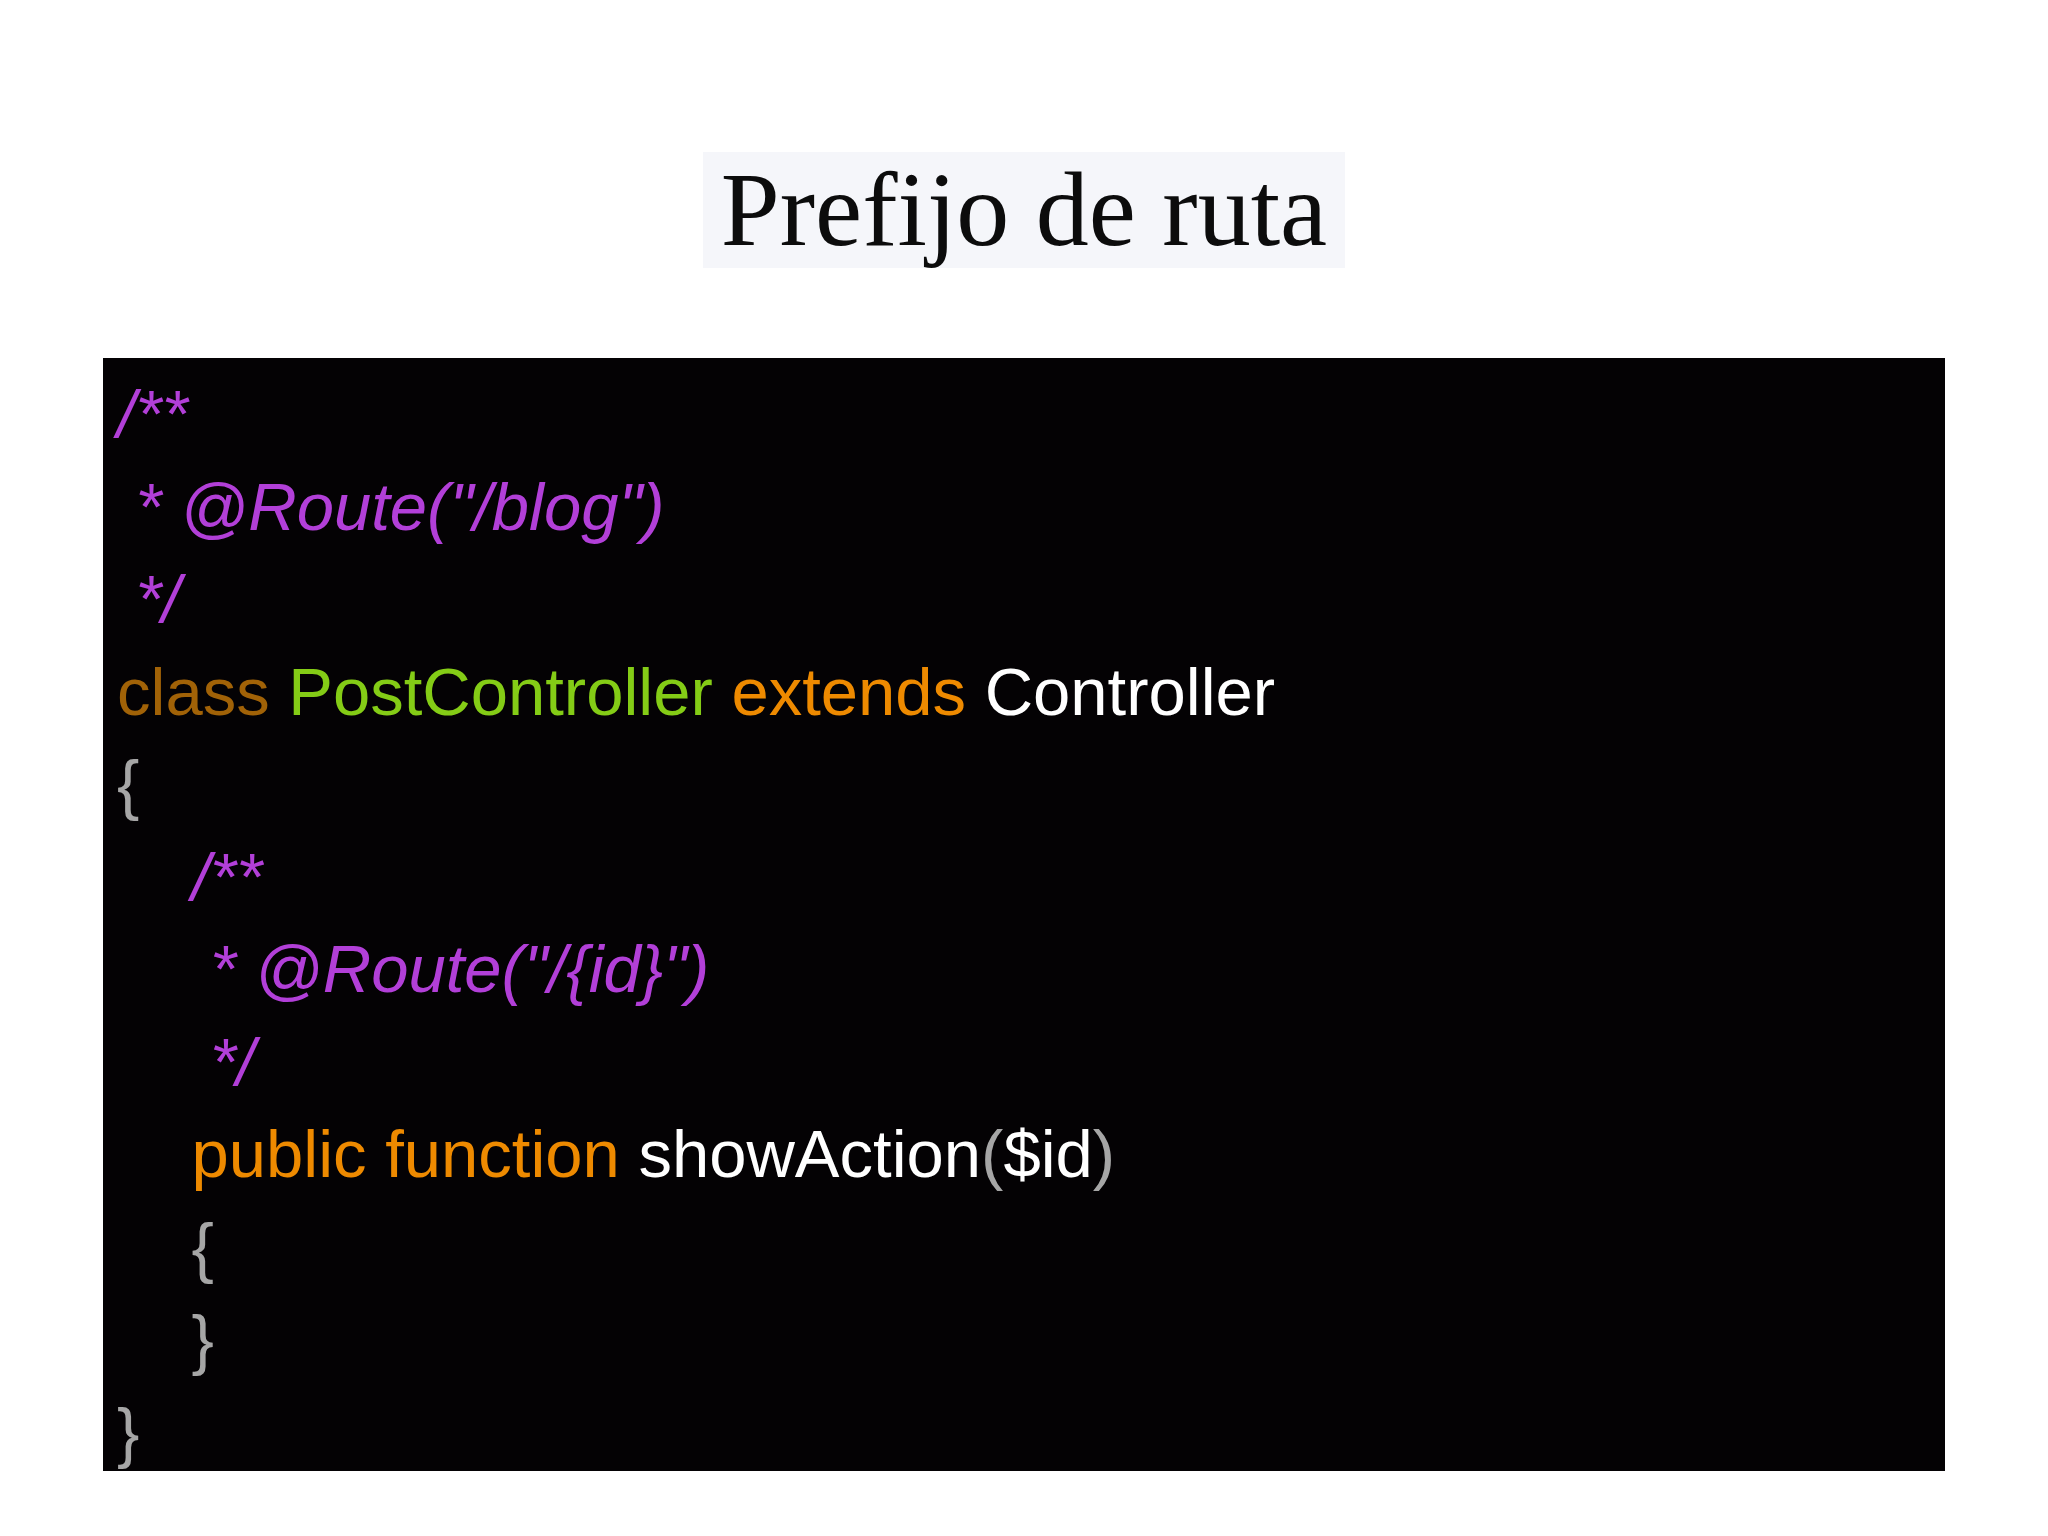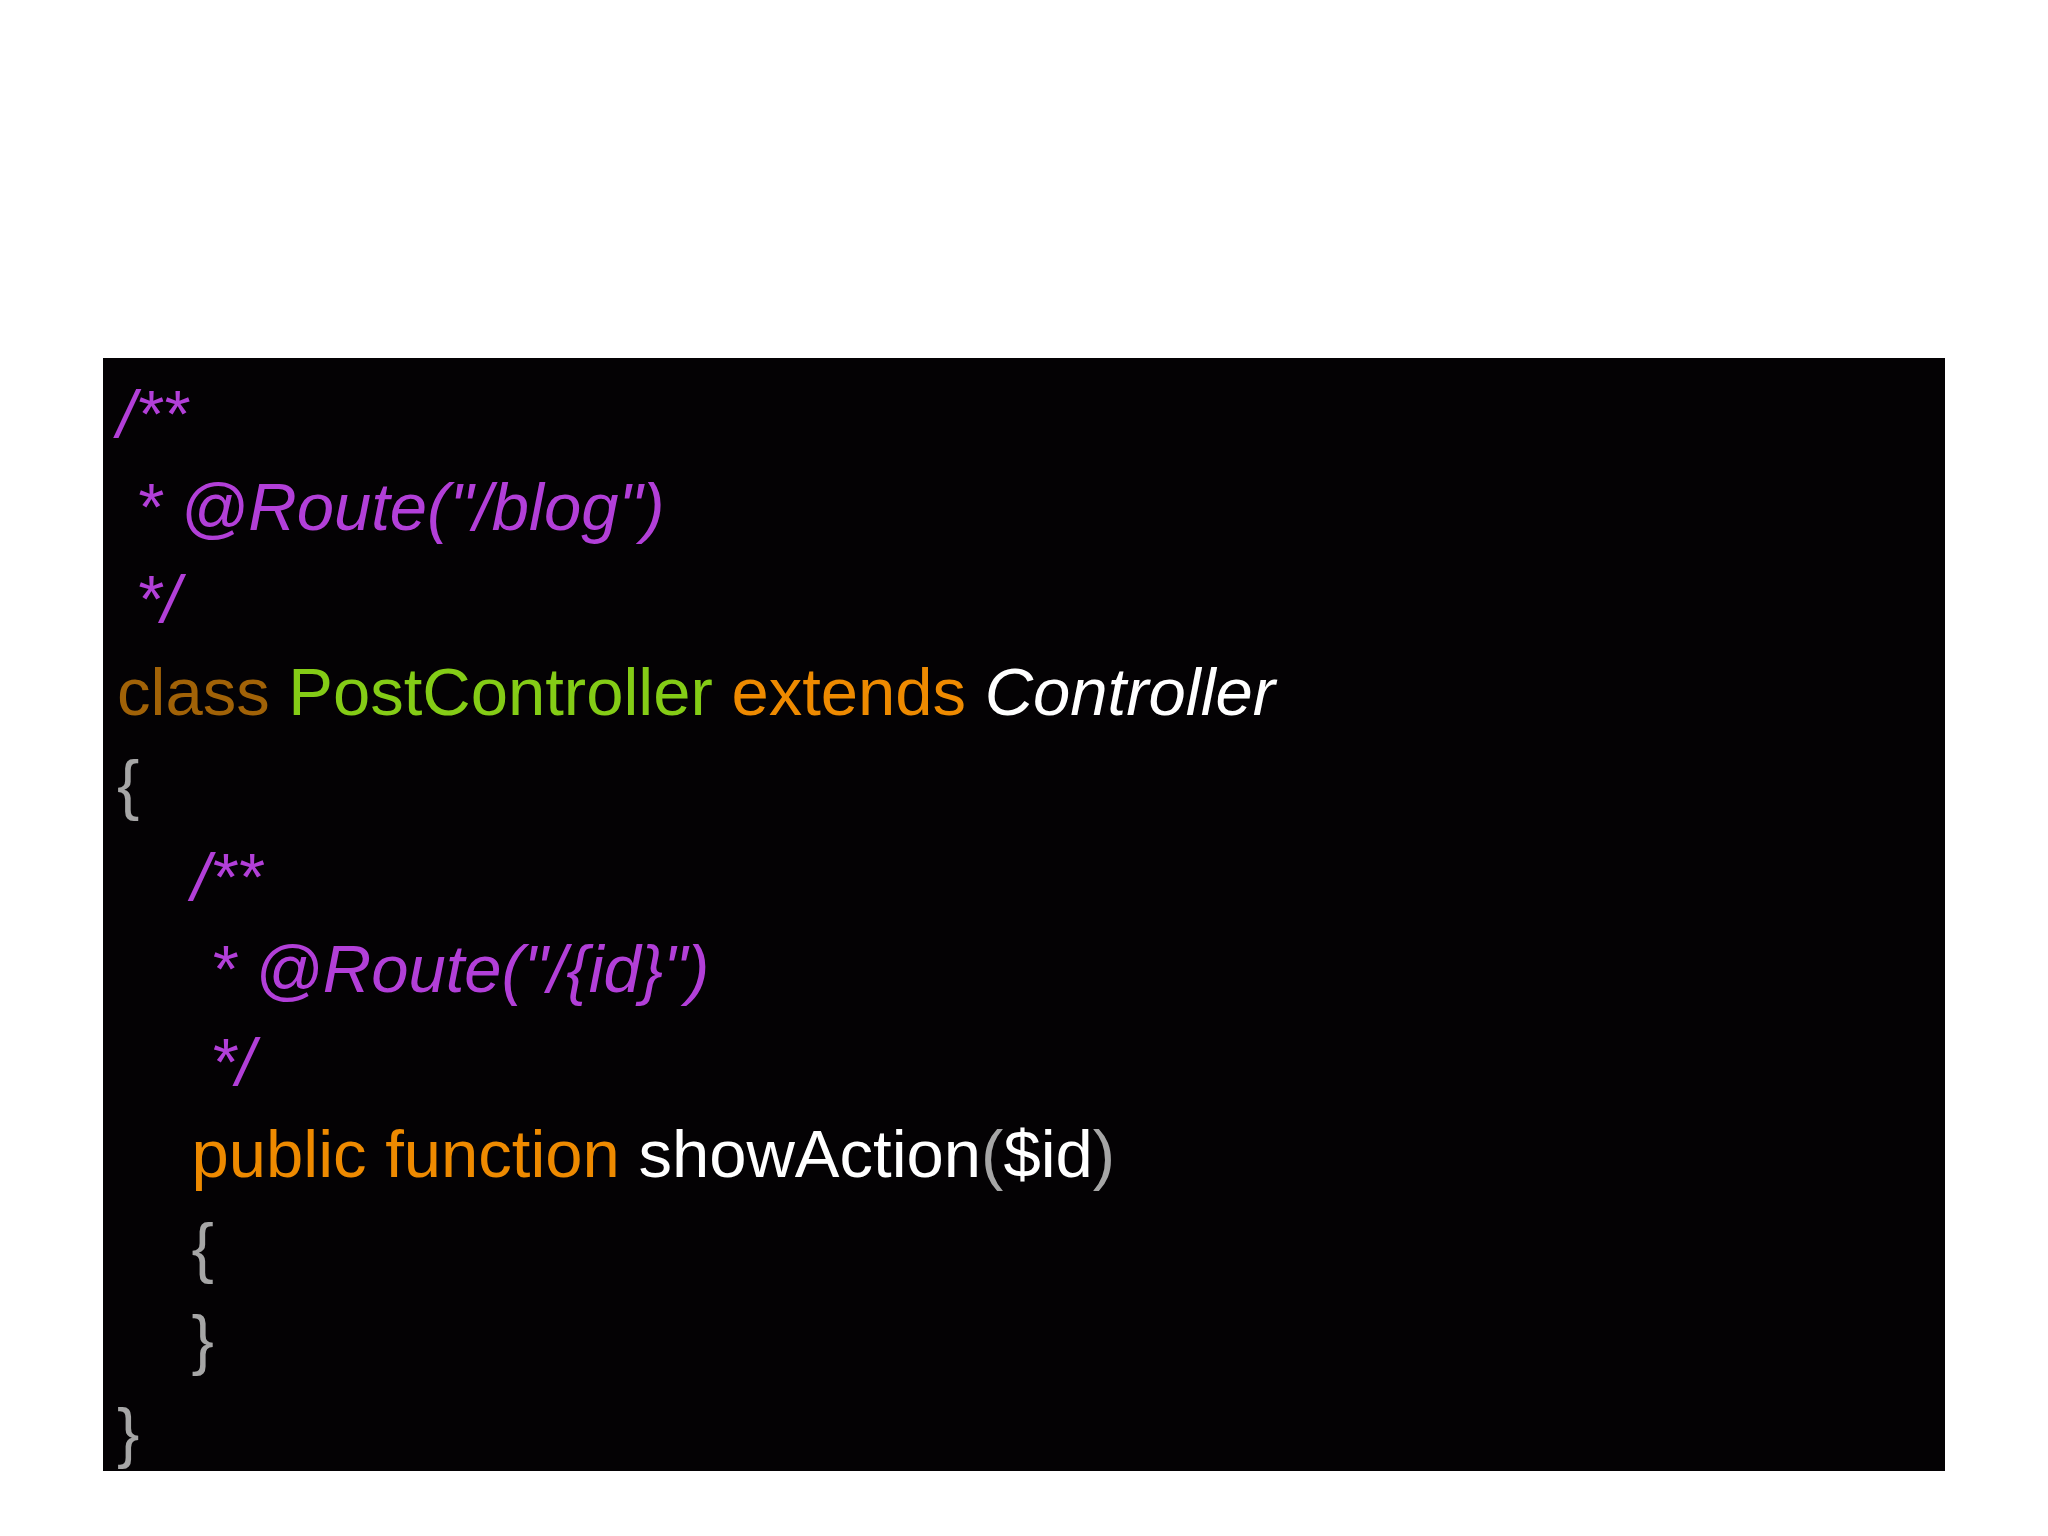--- a/index.html
+++ b/index.html
@@ -50,27 +50,30 @@
     line-height: 92.5px;
     font-family: "Liberation Sans", sans-serif;
   }
   .tok { white-space: pre; }
   .tok-comment { font-style: italic; }
 </style>
 </head>
 <body>
 
 <div class="slide">
+  <div class="title-bar">
+    <span class="page-title" style="background: rgb(245, 246, 250); color: rgb(12, 12, 12);">Prefijo de ruta</span>
+  </div>
 
   <div class="code-block" style="background: rgb(4, 2, 4);">
     <div>
         <div class="code-line"><span class="tok tok-comment" style="color: rgb(178, 63, 216);">/**</span></div>
         <div class="code-line"><span class="tok tok-comment" style="color: rgb(178, 63, 216);"> * @Route("/blog")</span></div>
         <div class="code-line"><span class="tok tok-comment" style="color: rgb(178, 63, 216);"> */</span></div>
-        <div class="code-line"><span class="tok tok-keyword" style="color: #a16207;">class</span><span class="tok tok-identifier" style="color: #84cc16;"> PostController </span><span class="tok tok-keyword" style="color: rgb(238, 138, 0);">extends</span><span class="tok tok-identifier" style="color: rgb(255, 255, 255); font-style: italic;"> Controller</span></div>
+        <div class="code-line"><span class="tok tok-keyword" style="color: #a16207;">class</span><span class="tok tok-identifier" style="color: #84cc16;"> PostController </span><span class="tok tok-keyword" style="color: rgb(238, 138, 0);">extends</span><span class="tok tok-identifier" style="color: rgb(255, 255, 255);"> Controller</span></div>
         <div class="code-line"><span class="tok tok-punctuation" style="color: rgb(166, 166, 166);">{</span></div>
         <div class="code-line"><span class="tok tok-comment" style="color: rgb(178, 63, 216);">    /**</span></div>
         <div class="code-line"><span class="tok tok-comment" style="color: rgb(178, 63, 216);">     * @Route("/{id}")</span></div>
         <div class="code-line"><span class="tok tok-comment" style="color: rgb(178, 63, 216);">     */</span></div>
         <div class="code-line"><span class="tok tok-identifier" style="color: rgb(255, 255, 255);">    </span><span class="tok tok-keyword" style="color: rgb(238, 138, 0);">public function</span><span class="tok tok-identifier" style="color: rgb(255, 255, 255);"> showAction</span><span class="tok tok-punctuation" style="color: rgb(166, 166, 166);">(</span><span class="tok tok-identifier" style="color: rgb(255, 255, 255);">$id</span><span class="tok tok-punctuation" style="color: rgb(166, 166, 166);">)</span></div>
         <div class="code-line"><span class="tok tok-punctuation" style="color: rgb(166, 166, 166);">    {</span></div>
         <div class="code-line"><span class="tok tok-punctuation" style="color: rgb(166, 166, 166);">    }</span></div>
         <div class="code-line"><span class="tok tok-punctuation" style="color: rgb(166, 166, 166);">}</span></div>
       </div>
   </div>

